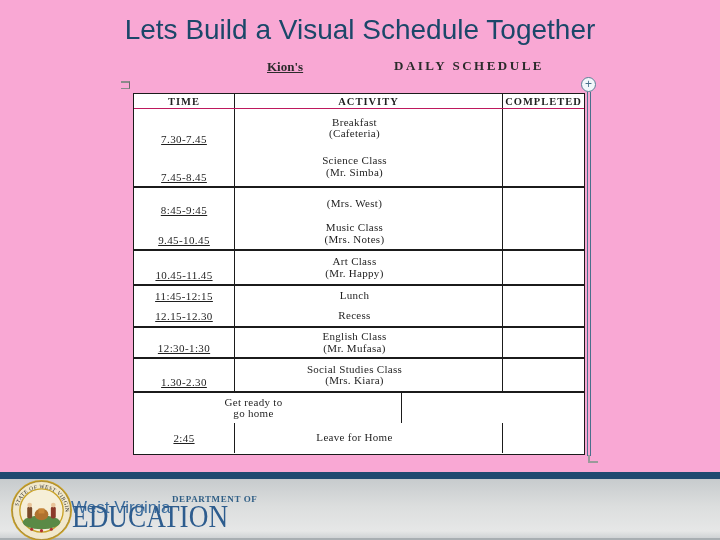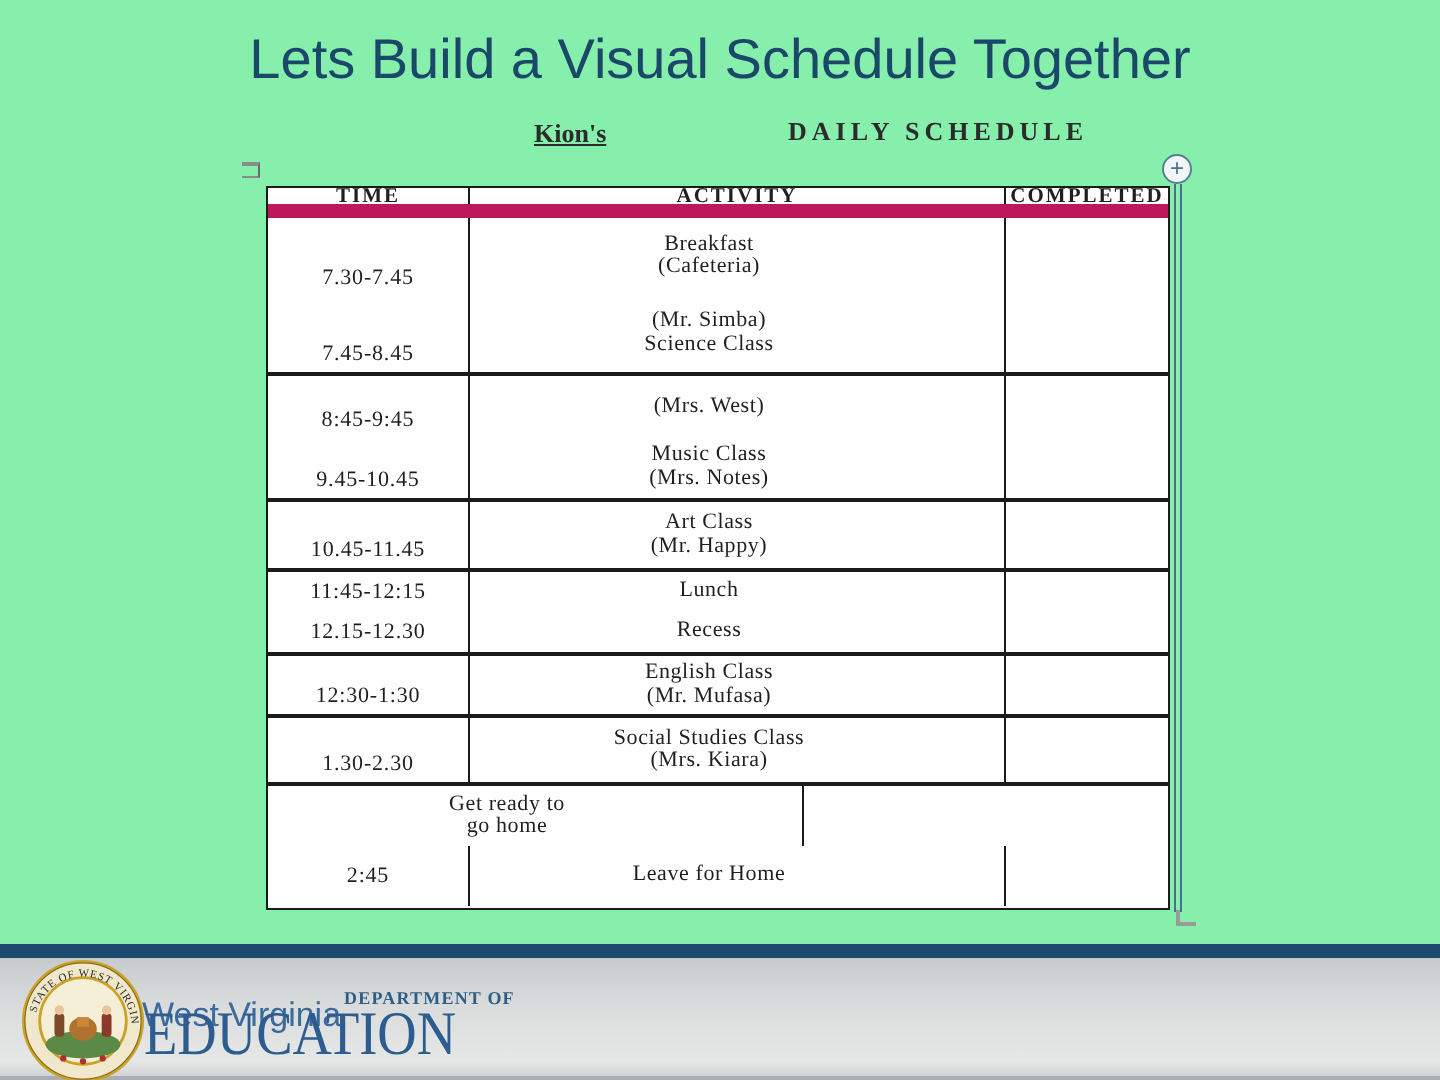--- a/index.html
+++ b/index.html
@@ -1,16 +1,16 @@
 <!DOCTYPE html>
 <html><head>
 <meta charset="utf-8">
 <style>
   html,body{margin:0;padding:0;background:#fff;}
-  .slide{position:relative;width:720px;height:540px;background:#86efac;overflow:hidden;
+  .slide{position:relative;width:720px;height:540px;background:#f9a8d4;overflow:hidden;
          font-family:"Liberation Sans",sans-serif;}
 
   
   .slide-title{position:absolute;top:14px;left:0;right:0;text-align:center;
                font-size:28px;font-weight:400;color:#1b4769;letter-spacing:0;}
 
   
   .doc-owner{position:absolute;left:267px;top:59px;font-family:"Liberation Serif",serif;
              font-size:13px;font-weight:700;color:#2b2b2b;text-decoration:underline;}
   .doc-title{position:absolute;left:394px;top:58px;font-family:"Liberation Serif",serif;
@@ -33,33 +33,33 @@
   .corner-mark{position:absolute;left:588px;top:455px;width:10px;height:8px;
                border-left:2px solid #9a9a9a;border-bottom:2px solid #9a9a9a;box-sizing:border-box;}
 
   
   .text-cursor{position:absolute;left:334px;top:294px;width:1px;height:11px;background:#1a1a1a;}
 
   
   .wtable{position:absolute;left:133px;top:93px;width:452px;height:362px;
           border:1px solid #1b1b1b;box-sizing:border-box;display:flex;flex-direction:column;
           font-family:"Liberation Serif",serif;font-size:11px;color:#1f1f1f;background:#fff;}
-  .thead{display:flex;height:15px;flex:0 0 15px;border-bottom:7px solid #be185d;
+  .thead{display:flex;height:15px;flex:0 0 15px;border-bottom:1px solid #be185d;
          font-weight:700;font-size:10.5px;letter-spacing:1px;box-sizing:border-box;}
   .thead .hc{display:flex;align-items:center;justify-content:center;box-sizing:border-box;}
   .hc-time{width:101px;border-right:1px solid #1b1b1b;}
   .hc-act{width:268px;border-right:1px solid #1b1b1b;}
   .hc-comp{flex:1;}
   .tgroups{flex:1;display:flex;flex-direction:column;overflow:hidden;}
   .tgroup{display:flex;flex-direction:column;box-sizing:border-box;flex-shrink:0;}
   .tgroup + .tgroup{border-top:2px solid #1b1b1b;}
   .trow{flex:1;display:flex;min-height:0;}
   .tcell{box-sizing:border-box;}
   .cell-time{width:101px;border-right:1px solid #1b1b1b;display:flex;
-             align-items:center;justify-content:center;letter-spacing:.4px;}
+             align-items:center;justify-content:center;letter-spacing:.4px;text-decoration:underline;}
   .cell-time.low{align-items:flex-end;padding-bottom:3px;}
   .cell-act{width:268px;border-right:1px solid #1b1b1b;display:flex;flex-direction:column;
             justify-content:center;text-align:center;padding-right:28px;line-height:11.5px;letter-spacing:.3px;}
   .cell-comp{flex:1;}
 
   
   .footer-bar{position:absolute;left:0;top:472px;width:720px;height:7px;background:#1f4a70;}
   .footer-band{position:absolute;left:0;top:479px;width:720px;height:61px;
                background:linear-gradient(#c7cbcd,#dcdede 45%,#e6e7e7 85%,#c9cdd0);}
   .footer-band::after{content:"";position:absolute;left:0;bottom:0;width:100%;height:2px;background:#a8aeb2;}
@@ -100,22 +100,22 @@
             <div class="tcell cell-time low">7.30-7.45</div>
             <div class="tcell cell-act">
               <div>Breakfast</div>
               <div>(Cafeteria)</div>
             </div>
             <div class="tcell cell-comp"></div>
           </div>
           <div class="trow">
             <div class="tcell cell-time low">7.45-8.45</div>
             <div class="tcell cell-act">
+              <div>Science Class</div>
               <div>(Mr. Simba)</div>
-              <div>Science Class</div>
             </div>
             <div class="tcell cell-comp"></div>
           </div>
         </div>
         <div class="tgroup" style="height: 63px;">
           <div class="trow">
             <div class="tcell cell-time low">8:45-9:45</div>
             <div class="tcell cell-act">
               <div>(Mrs. West)</div>
             </div>

